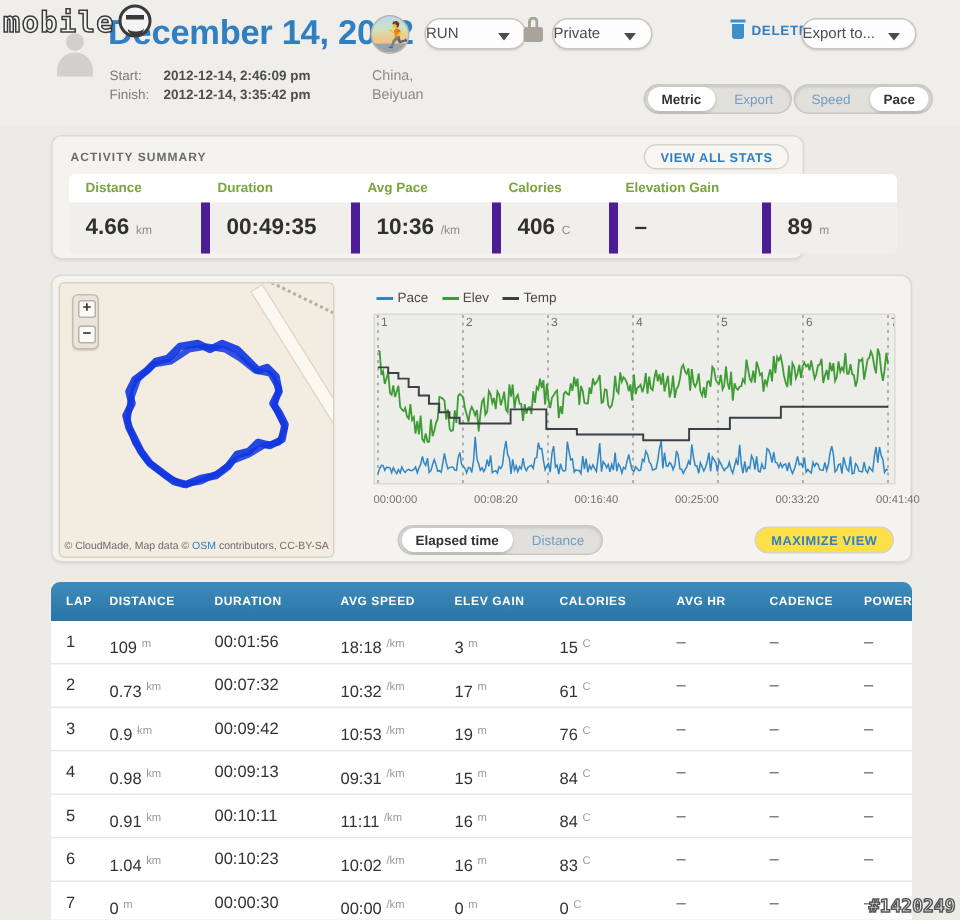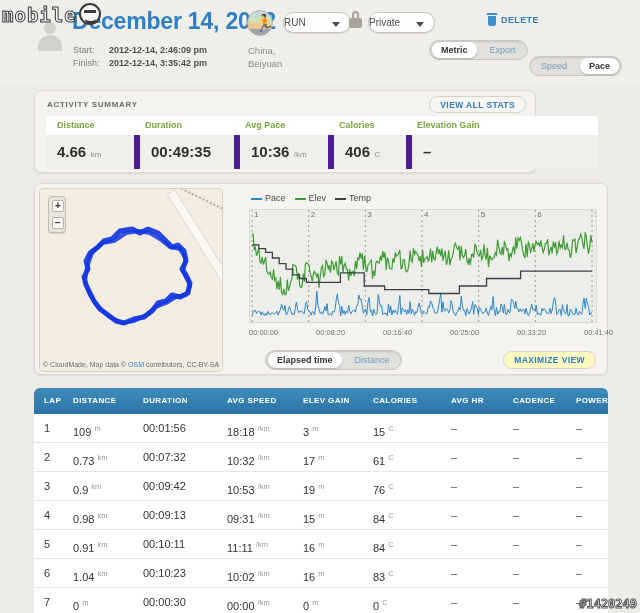--- a/index.html
+++ b/index.html
@@ -114,21 +114,21 @@
     display: flex; align-items: center;
   }
   .toggle .seg {
     font-size: 9px; line-height: 16px; padding: 0 9px; height: 16px;
     margin: 0 2px; border-radius: 9px; color: #6f9dc2;
   }
   .toggle .seg.on {
     background: #ffffff; color: #333; font-weight: bold;
     box-shadow: 0 1px 2px rgba(0,0,0,.20);
   }
-  #unit-toggle { left: 429px; top: 40px; }
+  #unit-toggle { left: 429px; top: 56px; }
   #rate-toggle { left: 529px; top: 56px; }
 
   
   .card {
     position: absolute; background: #f4f3f0;
     border: 1px solid #dedad3; border-radius: 7px;
     box-shadow: 0 1px 2px rgba(0,0,0,.07);
   }
 
   #summary-card { left: 34px; top: 90px; width: 502px; height: 83px; }
@@ -194,21 +194,21 @@
     background: #ededea; border: 1px solid #dcd9d2; overflow: hidden;
   }
   .plot svg { display: block; }
   .kmlabel { position: absolute; top: 0; font-size: 8px; color: #6d6d6d; }
   .xticks { position: absolute; left: 20px; top: 140px; width: 348px; height: 12px; }
   .xticks span { position: absolute; font-size: 7.5px; color: #72726f; }
 
   #timedist-toggle { position: absolute; left: 36px; top: 162px; }
   .maxview {
     position: absolute; right: 9px; top: 163px; height: 18px; padding: 0 10px;
-    border-radius: 9px; background: #fef9c3; border: 1px solid #d6d2ca;
+    border-radius: 9px; background: #fde047; border: 1px solid #d6d2ca;
     font-size: 8.5px; font-weight: bold; color: #2f7fc1; line-height: 17px; letter-spacing: .4px;
   }
 
   
   #lap-table { position: absolute; left: 34px; top: 388px; width: 574px; }
   .lt-head {
     display: flex; height: 26px; background: #2f7fb0;
     border-radius: 6px 6px 0 0;
     background-image: linear-gradient(#3d8bbc, #2a75a6);
   }
@@ -268,20 +268,24 @@
       <span class="lbl">Private</span>
       <span class="caret"></span>
     </div>
 
     <div class="trash-icon">
       <span class="lid"></span>
       <span class="can"></span>
     </div>
     <div class="delete-label">DELETE</div>
 
+    <div class="pill-select" id="export-select">
+      <span class="lbl">Export to...</span>
+      <span class="caret"></span>
+    </div>
 
     <div class="startfinish">
       <div>
         <span class="k">Start:</span><span class="v">2012-12-14, 2:46:09 pm</span>
       </div>
       <div>
         <span class="k">Finish:</span><span class="v">2012-12-14, 3:35:42 pm</span>
       </div>
     </div>
 
@@ -311,20 +315,21 @@
           <div class="sum-col" style="flex-basis: 94px;">Avg Pace</div>
           <div class="sum-col" style="flex-basis: 78px;">Calories</div>
           <div class="sum-col" style="flex-basis: 90px;">Elevation Gain</div>
         </div>
       <div class="sum-body" id="sum-body">
           <div class="sum-col" style="flex-basis: 88px;"><span class="sum-val">4.66</span> <span class="sum-unit">km</span></div>
           <div class="sum-col" style="flex-basis: 100px;"><span class="sum-val">00:49:35</span></div>
           <div class="sum-col" style="flex-basis: 94px;"><span class="sum-val">10:36</span> <span class="sum-unit">/km</span></div>
           <div class="sum-col" style="flex-basis: 78px;"><span class="sum-val">406</span> <span class="sum-unit">C</span></div>
           <div class="sum-col" style="flex-basis: 102px;"><span class="sum-val">–</span></div>
+          <div class="sum-col" style="flex-basis: 90px;"><span class="sum-val">89</span> <span class="sum-unit">m</span></div>
         </div>
     </div>
   </div>
 
   <div class="card" id="mapchart-card">
 
     <div class="map">
       <div class="roadA"></div>
       <div class="dashroad"></div>
       <svg width="184" height="184" style="position:absolute;left:0;top:0">

